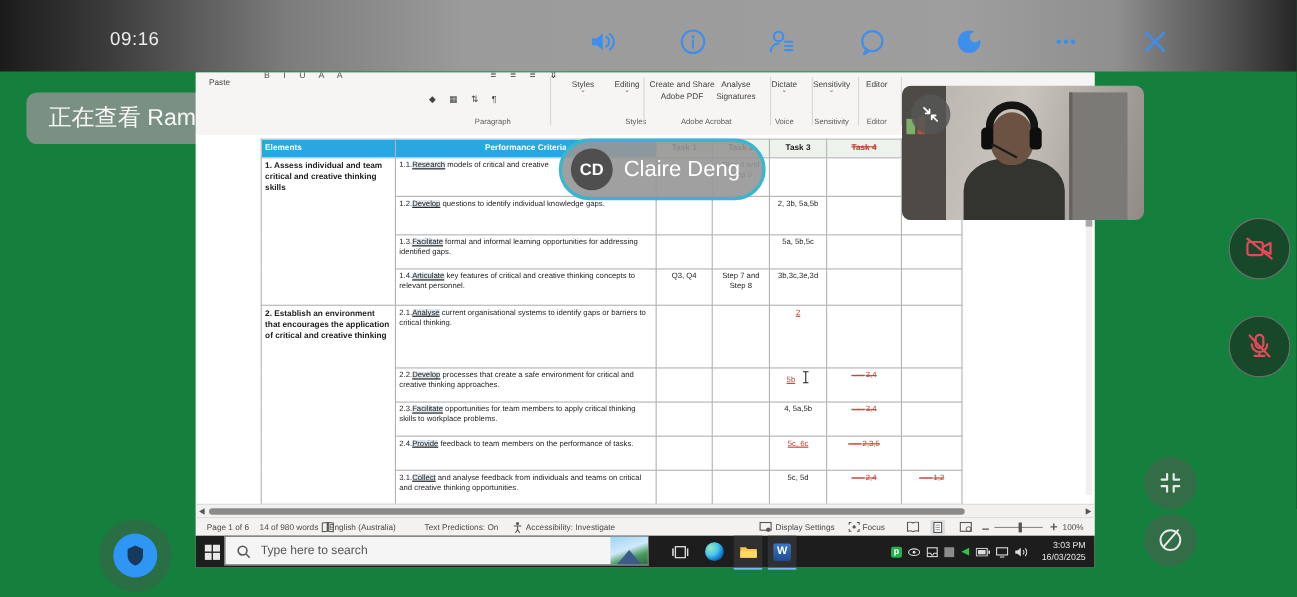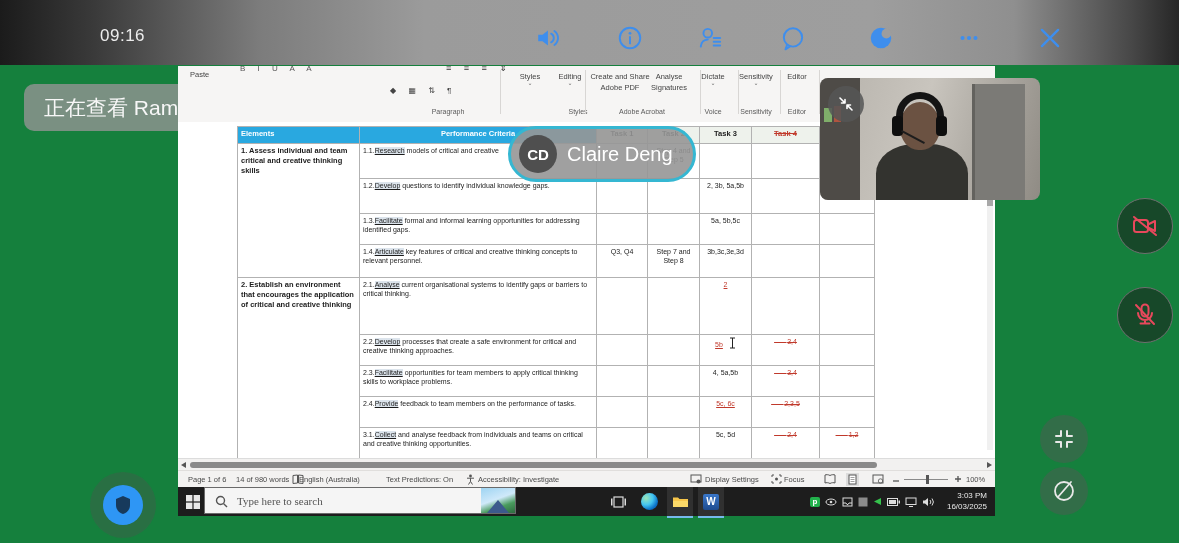--- a/index.html
+++ b/index.html
@@ -56,21 +56,21 @@
   .status{position:absolute;left:0;top:404px;width:817px;height:17px;background:#f3f2f1;
     border-top:1px solid #e0dedc;font-size:7.5px;color:#4a4a4a;text-decoration:underline;}
   .st{position:absolute;top:4px;white-space:nowrap;}
   .st-ic{position:absolute;top:3px;}
   .st-view-sel{background:#dcdcdc;padding:1px 2px;top:2px;}
   .zoom-track{position:absolute;top:8px;left:726px;width:44px;height:1px;background:#8a8a8a;}
   .zoom-thumb{position:absolute;top:4px;left:748px;width:3px;height:9px;background:#555;}
   
   .wtb{position:absolute;left:0;top:421px;width:817px;height:29px;background:#1d1d1d;}
   .wtb-item{position:absolute;top:0;height:29px;display:flex;align-items:center;justify-content:center;}
-  .search{position:absolute;left:26px;top:0;width:312px;height:27px;background:#f5f5f5;border:1px solid #6a6a6a;box-sizing:border-box;font-family:Liberation Serif, serif;}
+  .search{position:absolute;left:26px;top:0;width:386px;height:27px;background:#f5f5f5;border:1px solid #6a6a6a;box-sizing:border-box;}
   .search-text{position:absolute;left:32px;top:7px;font-size:11px;color:#555;}
   .weather{position:absolute;right:0;top:0;width:34px;height:25px;
     background:linear-gradient(160deg,#9ed4f2 0%,#cfe9fa 45%,#4a9b5e 70%,#2d6b3f 100%);}
   .weather::after{content:"";position:absolute;left:6px;bottom:0;width:0;height:0;
     border-left:11px solid transparent;border-right:11px solid transparent;border-bottom:13px solid #3c5a8c;}
   .tb-active{border-bottom:2px solid #76b9ed;background:#303030;}
   .edge-ic{width:17px;height:17px;border-radius:50%;
     background:radial-gradient(circle at 30% 30%,#9be5b8 0%,#45c6f0 40%,#0b72c9 70%,#17498c 100%);}
   .word-ic{width:16px;height:16px;border-radius:2px;background:linear-gradient(180deg,#3a77c9,#1e4b8f);
     color:#fff;font-size:10px;font-weight:bold;display:flex;align-items:center;justify-content:center;}

